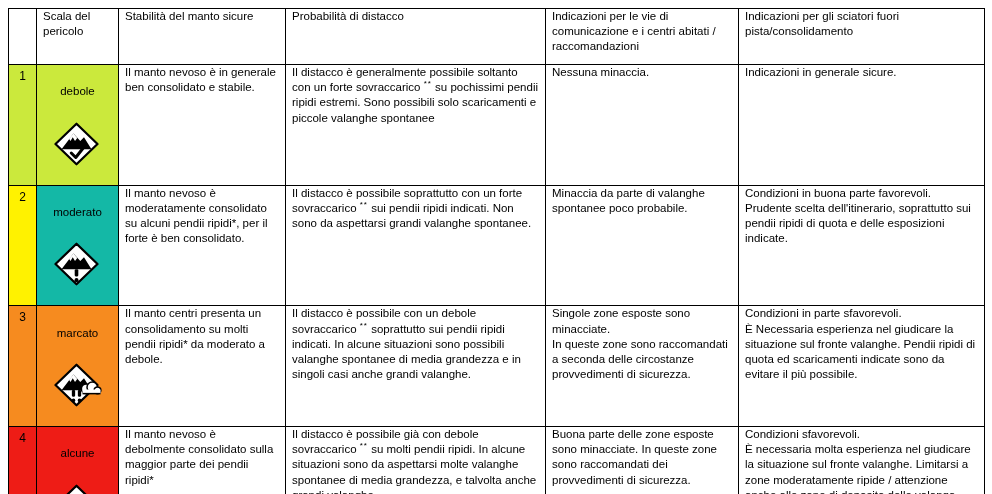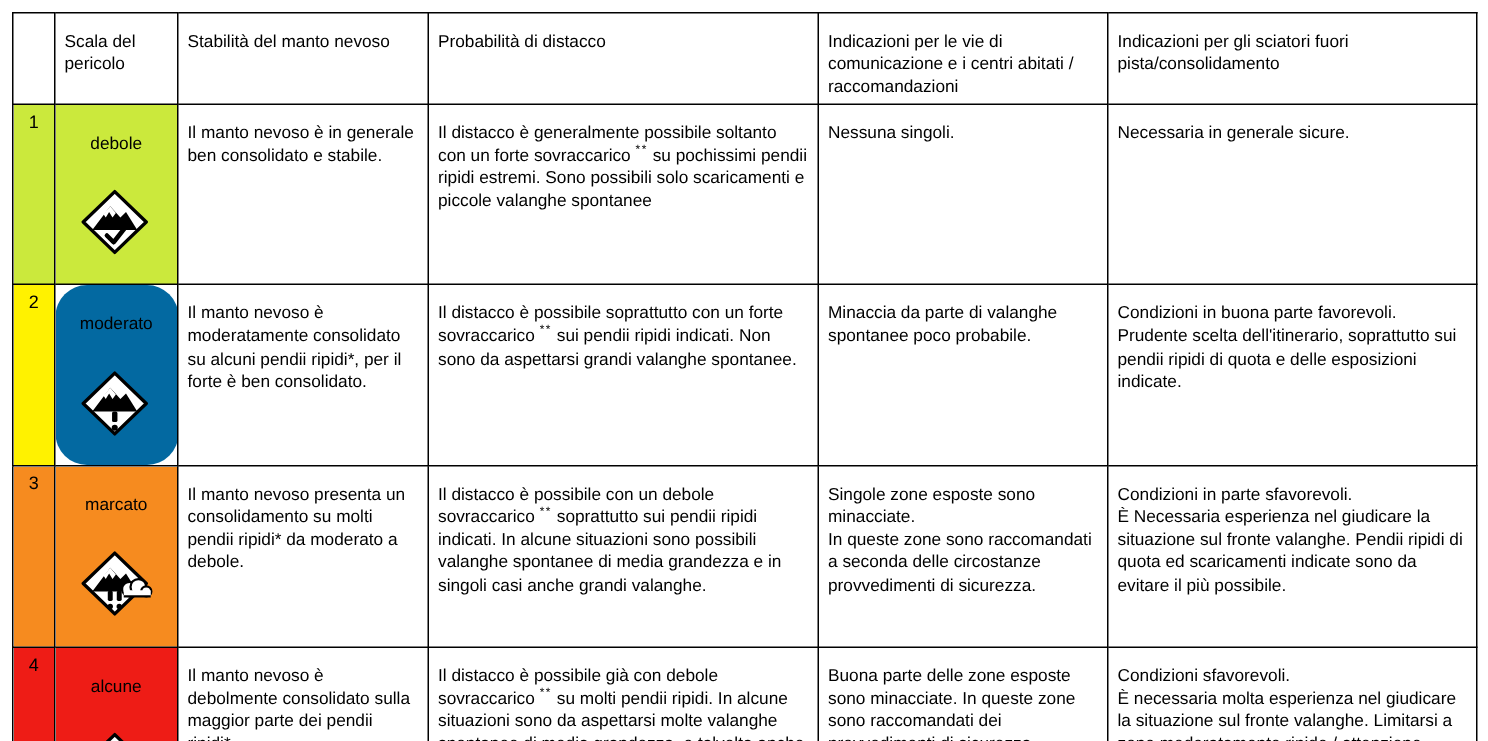--- a/index.html
+++ b/index.html
@@ -1,20 +1,20 @@
 <!DOCTYPE html>
 <html><head>
 <meta charset="utf-8">
 <style>
   html,body{margin:0;padding:0;background:#fff;color:#000;
     font-family:"Liberation Sans","DejaVu Sans",sans-serif;}
   .wrap{padding:8px;width:976px;}
   table{border-collapse:collapse;table-layout:fixed;width:976px;}
   th,td{border:1px solid #000;vertical-align:top;text-align:left;
-    padding:12px 6px 2px 6px;font-size:11.5px;line-height:1.32;
+    padding:0 6px 2px 6px;font-size:11.5px;line-height:1.32;
     font-weight:normal;white-space:pre-line;overflow:hidden;}
   thead tr{height:56px;}
   .level-cell{text-align:center;padding:4px 1px;font-size:12px;}
   .scale-cell{text-align:center;padding:4px 1px;}
   .scale-label{font-size:11.5px;}
   .icon-wrap{margin-top:7px;display:flex;justify-content:center;}
   .icon-wrap svg{display:block;}
   sup.dsup{font-size:8px;vertical-align:super;letter-spacing:1px;line-height:0;}
 </style>
 </head>
@@ -27,46 +27,46 @@
         <col style="width:82px">
         <col style="width:167px">
       <col style="width:260px">
         <col style="width:193px">
         <col style="width:246px">
     </colgroup>
     <thead>
       <tr>
         <th></th>
         <th>Scala del pericolo</th>
-        <th>Stabilità del manto nevoso</th>
+        <th>Stabilità del manto sicure</th>
         <th>Probabilità di distacco</th>
         <th>Indicazioni per le vie di comunicazione e i centri abitati / raccomandazioni</th>
         <th>Indicazioni per gli sciatori  fuori pista/consolidamento</th>
       </tr>
     </thead>
     <tbody>
         <tr style="height: 78px;">
     <td class="level-cell" style="background-color: rgb(203, 233, 60);">1</td>
     <td class="scale-cell" style="background-color: rgb(203, 233, 60);">
       <div class="scale-label">debole</div>
       <div class="icon-wrap"><svg viewBox="0 0 64 58" width="48" height="44">
   <path d="M30 2 L58 29 L30 56 L2 29 Z" fill="#fff" stroke="#000" stroke-width="3" stroke-linejoin="round"></path>
   <polygon points="10,36 26,15 35,25 40,20 50,36" fill="#000"></polygon>
   <polygon points="20,22 26,15 31,21 28,25 25,20 22,25" fill="#fff"></polygon>
                 <path d="M23 41 L29 47 L40 33" fill="none" stroke="#000" stroke-width="4" stroke-linecap="round" stroke-linejoin="round"></path>
               </svg></div>
     </td>
     <td>Il manto nevoso è in generale ben consolidato e stabile.</td>
     <td>Il distacco è generalmente possibile soltanto con un forte sovraccarico <sup class="dsup">**</sup> su pochissimi pendii ripidi estremi. Sono possibili solo scaricamenti e piccole valanghe spontanee</td>
-    <td>Nessuna singoli.</td>
-    <td>Necessaria in generale sicure.</td>
+    <td>Nessuna minaccia.</td>
+    <td>Indicazioni in generale sicure.</td>
   </tr>
         <tr style="height: 80px;">
     <td class="level-cell" style="background-color: rgb(255, 242, 0);">2</td>
-    <td class="scale-cell" style="background-color: #0369a1; border-radius: 21px;">
+    <td class="scale-cell" style="background-color: #14b8a6;">
       <div class="scale-label">moderato</div>
       <div class="icon-wrap"><svg viewBox="0 0 64 58" width="48" height="44">
   <path d="M30 2 L58 29 L30 56 L2 29 Z" fill="#fff" stroke="#000" stroke-width="3" stroke-linejoin="round"></path>
   <polygon points="10,36 26,15 35,25 40,20 50,36" fill="#000"></polygon>
   <polygon points="20,22 26,15 31,21 28,25 25,20 22,25" fill="#fff"></polygon>
                 <rect x="27.6" y="36" width="4.8" height="9.5" rx="1.5" fill="#000"></rect>
                 <circle cx="30" cy="50.5" r="2.7" fill="#000"></circle>
               </svg></div>
     </td>
     <td>Il manto nevoso è moderatamente consolidato su alcuni pendii ripidi*, per il forte è ben consolidato.</td>
@@ -89,21 +89,21 @@
                 <circle cx="34" cy="49.5" r="2.4" fill="#000"></circle>
                 <g transform="translate(2 2)">
   <circle cx="41" cy="32" r="6.5" fill="#fff" stroke="#000" stroke-width="2"></circle>
   <circle cx="49" cy="30" r="7" fill="#fff" stroke="#000" stroke-width="2"></circle>
   <circle cx="56" cy="34" r="4.5" fill="#fff" stroke="#000" stroke-width="2"></circle>
   <rect x="36" y="33" width="24" height="5.5" fill="#fff"></rect>
   <line x1="36" y1="38.5" x2="60" y2="38.5" stroke="#000" stroke-width="2"></line>
                 </g>
               </svg></div>
     </td>
-    <td>Il manto nevoso presenta un consolidamento su molti pendii ripidi* da moderato a debole.</td>
+    <td>Il manto centri presenta un consolidamento su molti pendii ripidi* da moderato a debole.</td>
     <td>Il distacco è possibile con un debole sovraccarico <sup class="dsup">**</sup> soprattutto sui pendii ripidi indicati. In alcune situazioni sono possibili valanghe spontanee di media grandezza e in singoli casi anche grandi valanghe.</td>
     <td>Singole zone esposte sono minacciate.
 In queste zone sono raccomandati a seconda delle circostanze provvedimenti di sicurezza.</td>
     <td>Condizioni in parte sfavorevoli.
 È Necessaria esperienza nel giudicare la situazione sul fronte valanghe. Pendii ripidi di quota ed scaricamenti indicate sono da evitare il più possibile.</td>
   </tr>
         <tr style="height: 98px;">
     <td class="level-cell" style="background-color: rgb(238, 28, 22);">4</td>
     <td class="scale-cell" style="background-color: rgb(238, 28, 22);">
       <div class="scale-label">alcune</div>

